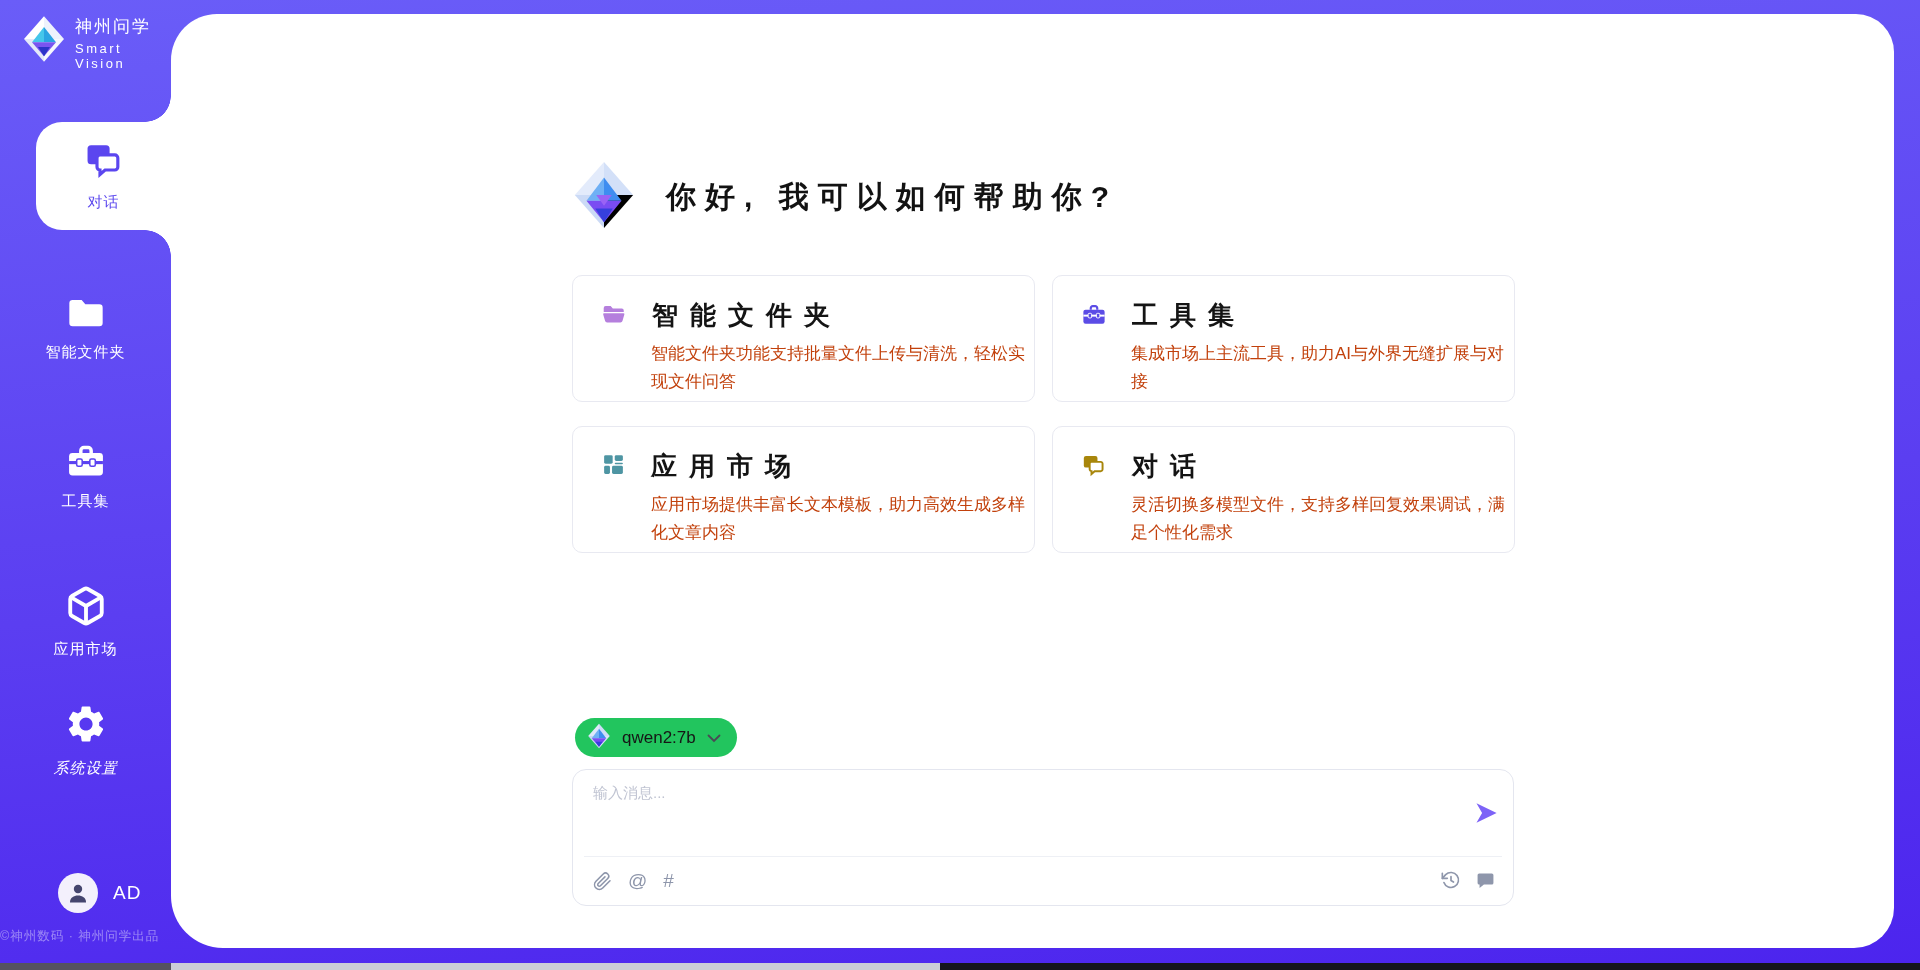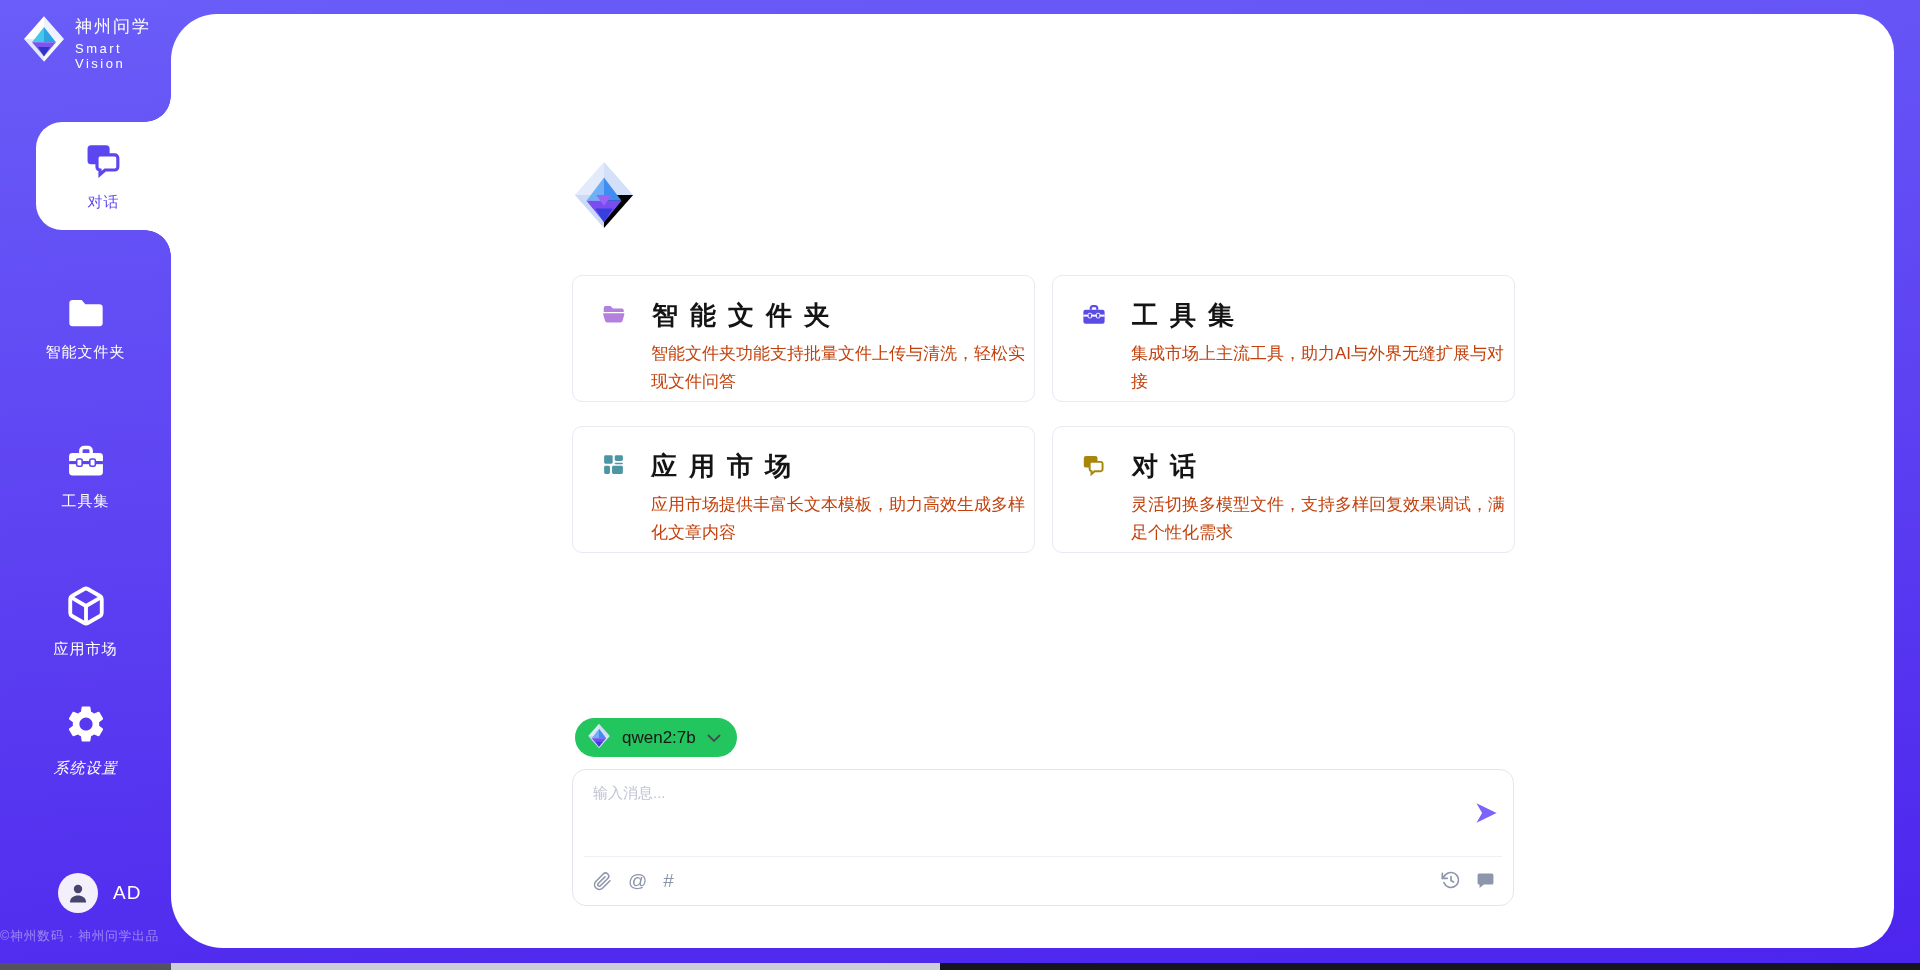--- a/index.html
+++ b/index.html
@@ -170,20 +170,21 @@
         <polygon points="32,2 62,36 32,36" fill="#d3e0f8"></polygon>
         <polygon points="2,36 32,70 32,36" fill="#cbdaf6"></polygon>
         <polygon points="62,36 32,70 32,36" fill="#deе8fa"></polygon>
         <polygon points="32,18 14,42 32,42" fill="#6fb0f5"></polygon>
         <polygon points="32,18 50,42 32,42" fill="#3f8df0"></polygon>
         <polygon points="14,42 50,42 32,64" fill="#7a4cf2"></polygon>
         <polygon points="23,50 41,50 32,64" fill="#3640dd"></polygon>
         <polygon points="24,36 40,36 32,47" fill="#9a63f5"></polygon>
       </svg>
     </span>
+    <h1>你好, 我可以如何帮助你?</h1>
   </div>
 
   <div class="cards">
 
     <div class="card">
       <div class="card-head">
         <span>
           <svg width="26" height="24" viewBox="0 0 24 22" fill="#b57fdd">
             <path d="M2.5 5.5 A1.8 1.8 0 0 1 4.3 3.7 h4.6 l2 2.2 h8.3 a1.8 1.8 0 0 1 1.8 1.8 v1.4 H2.5 Z"></path>
             <path d="M3 10.2 h17.6 a1 1 0 0 1 .95 1.3 l-1.75 5.9 a1.9 1.9 0 0 1 -1.8 1.35 H5.6 a1.9 1.9 0 0 1 -1.8 -1.35 L2.05 11.5 A1 1 0 0 1 3 10.2 Z"></path>

